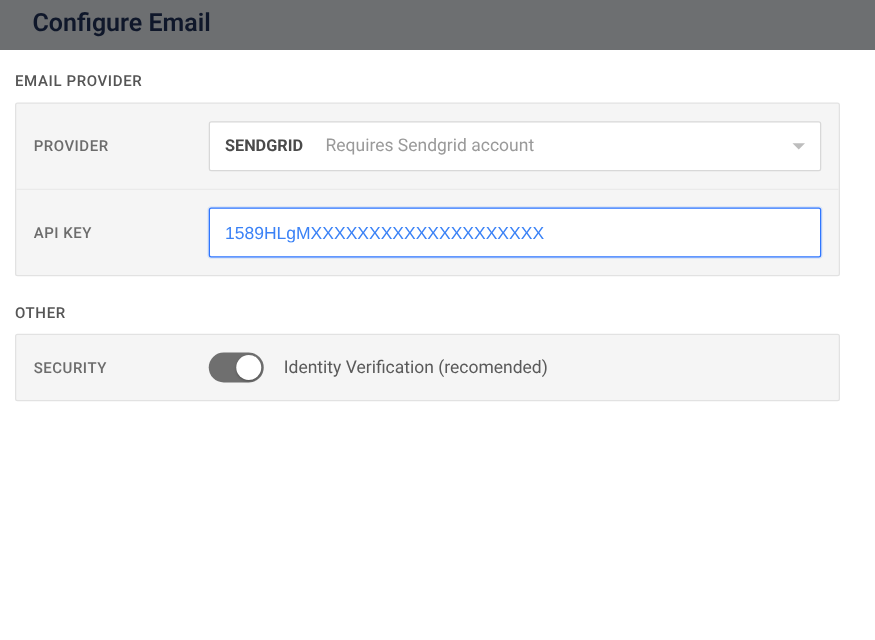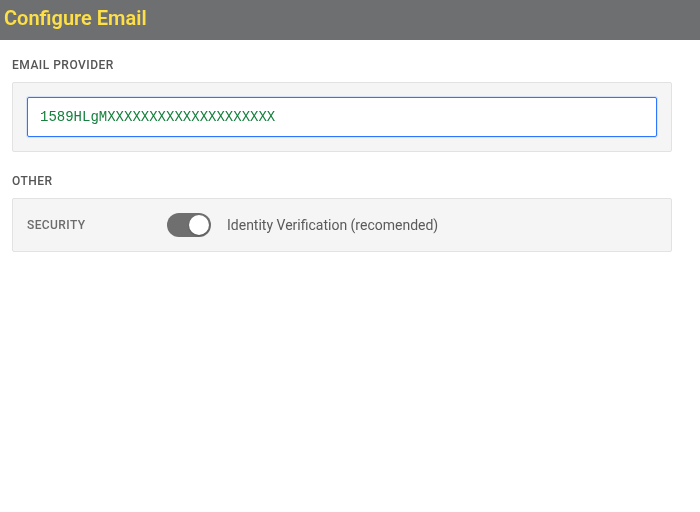--- a/index.html
+++ b/index.html
@@ -6,22 +6,22 @@
   body {
     font-family: -apple-system, BlinkMacSystemFont, "Segoe UI", Roboto, Helvetica, Arial, sans-serif;
     background: #ffffff;
     width: 700px;
     height: 512px;
     overflow: hidden;
     color: #333;
   }
   .header-bar {
     background: #6d6f71;
-    color: #fde047;
-    padding: 6px 14px 10px 4px;
+    color: #0f172a;
+    padding: 6px 14px 10px 26px;
     font-size: 20px;
     font-weight: 600;
   }
   .page {
     padding: 18px 28px 0 12px;
   }
   .section-label {
     font-size: 12px;
     letter-spacing: 0.5px;
     color: #555;
@@ -86,22 +86,22 @@
     border-top: 5px solid #bdbdbd;
   }
   .text-input {
     width: 100%;
     height: 40px;
     background: #ffffff;
     border: 1px solid #d8d8d8;
     border-radius: 2px;
     padding: 0 12px;
     font-size: 14px;
-    color: #15803d;
-    font-family: Liberation Mono, monospace;
+    color: #3b82f6;
+    font-family: Liberation Sans, sans-serif;
     outline: none;
   }
   .text-input.focused {
     border: 1px solid #2f76ff;
     box-shadow: 0 0 0 1px rgba(47,118,255,0.15);
   }
   .toggle-wrap {
     display: flex;
     align-items: center;
     gap: 16px;
@@ -140,22 +140,33 @@
 
 <div class="header-bar">
   <span>Configure Email</span>
 </div>
 
 <div class="page">
 
   <div class="section-label">EMAIL PROVIDER</div>
   <div class="panel">
 
+    <div class="row">
+      <div class="row-label">PROVIDER</div>
+      <div class="row-control">
+        <div class="select-box">
+          <span class="select-value">SENDGRID</span>
+          <span class="select-hint">Requires Sendgrid account</span>
+          <span class="select-caret"></span>
+        </div>
+      </div>
+    </div>
 
     <div class="row">
+      <div class="row-label">API KEY</div>
       <div class="row-control">
         <input type="text" class="text-input focused" value="1589HLgMXXXXXXXXXXXXXXXXXXXX" style="">
       </div>
     </div>
 
   </div>
 
 
   <div class="section-label tight">OTHER</div>
   <div class="panel">

